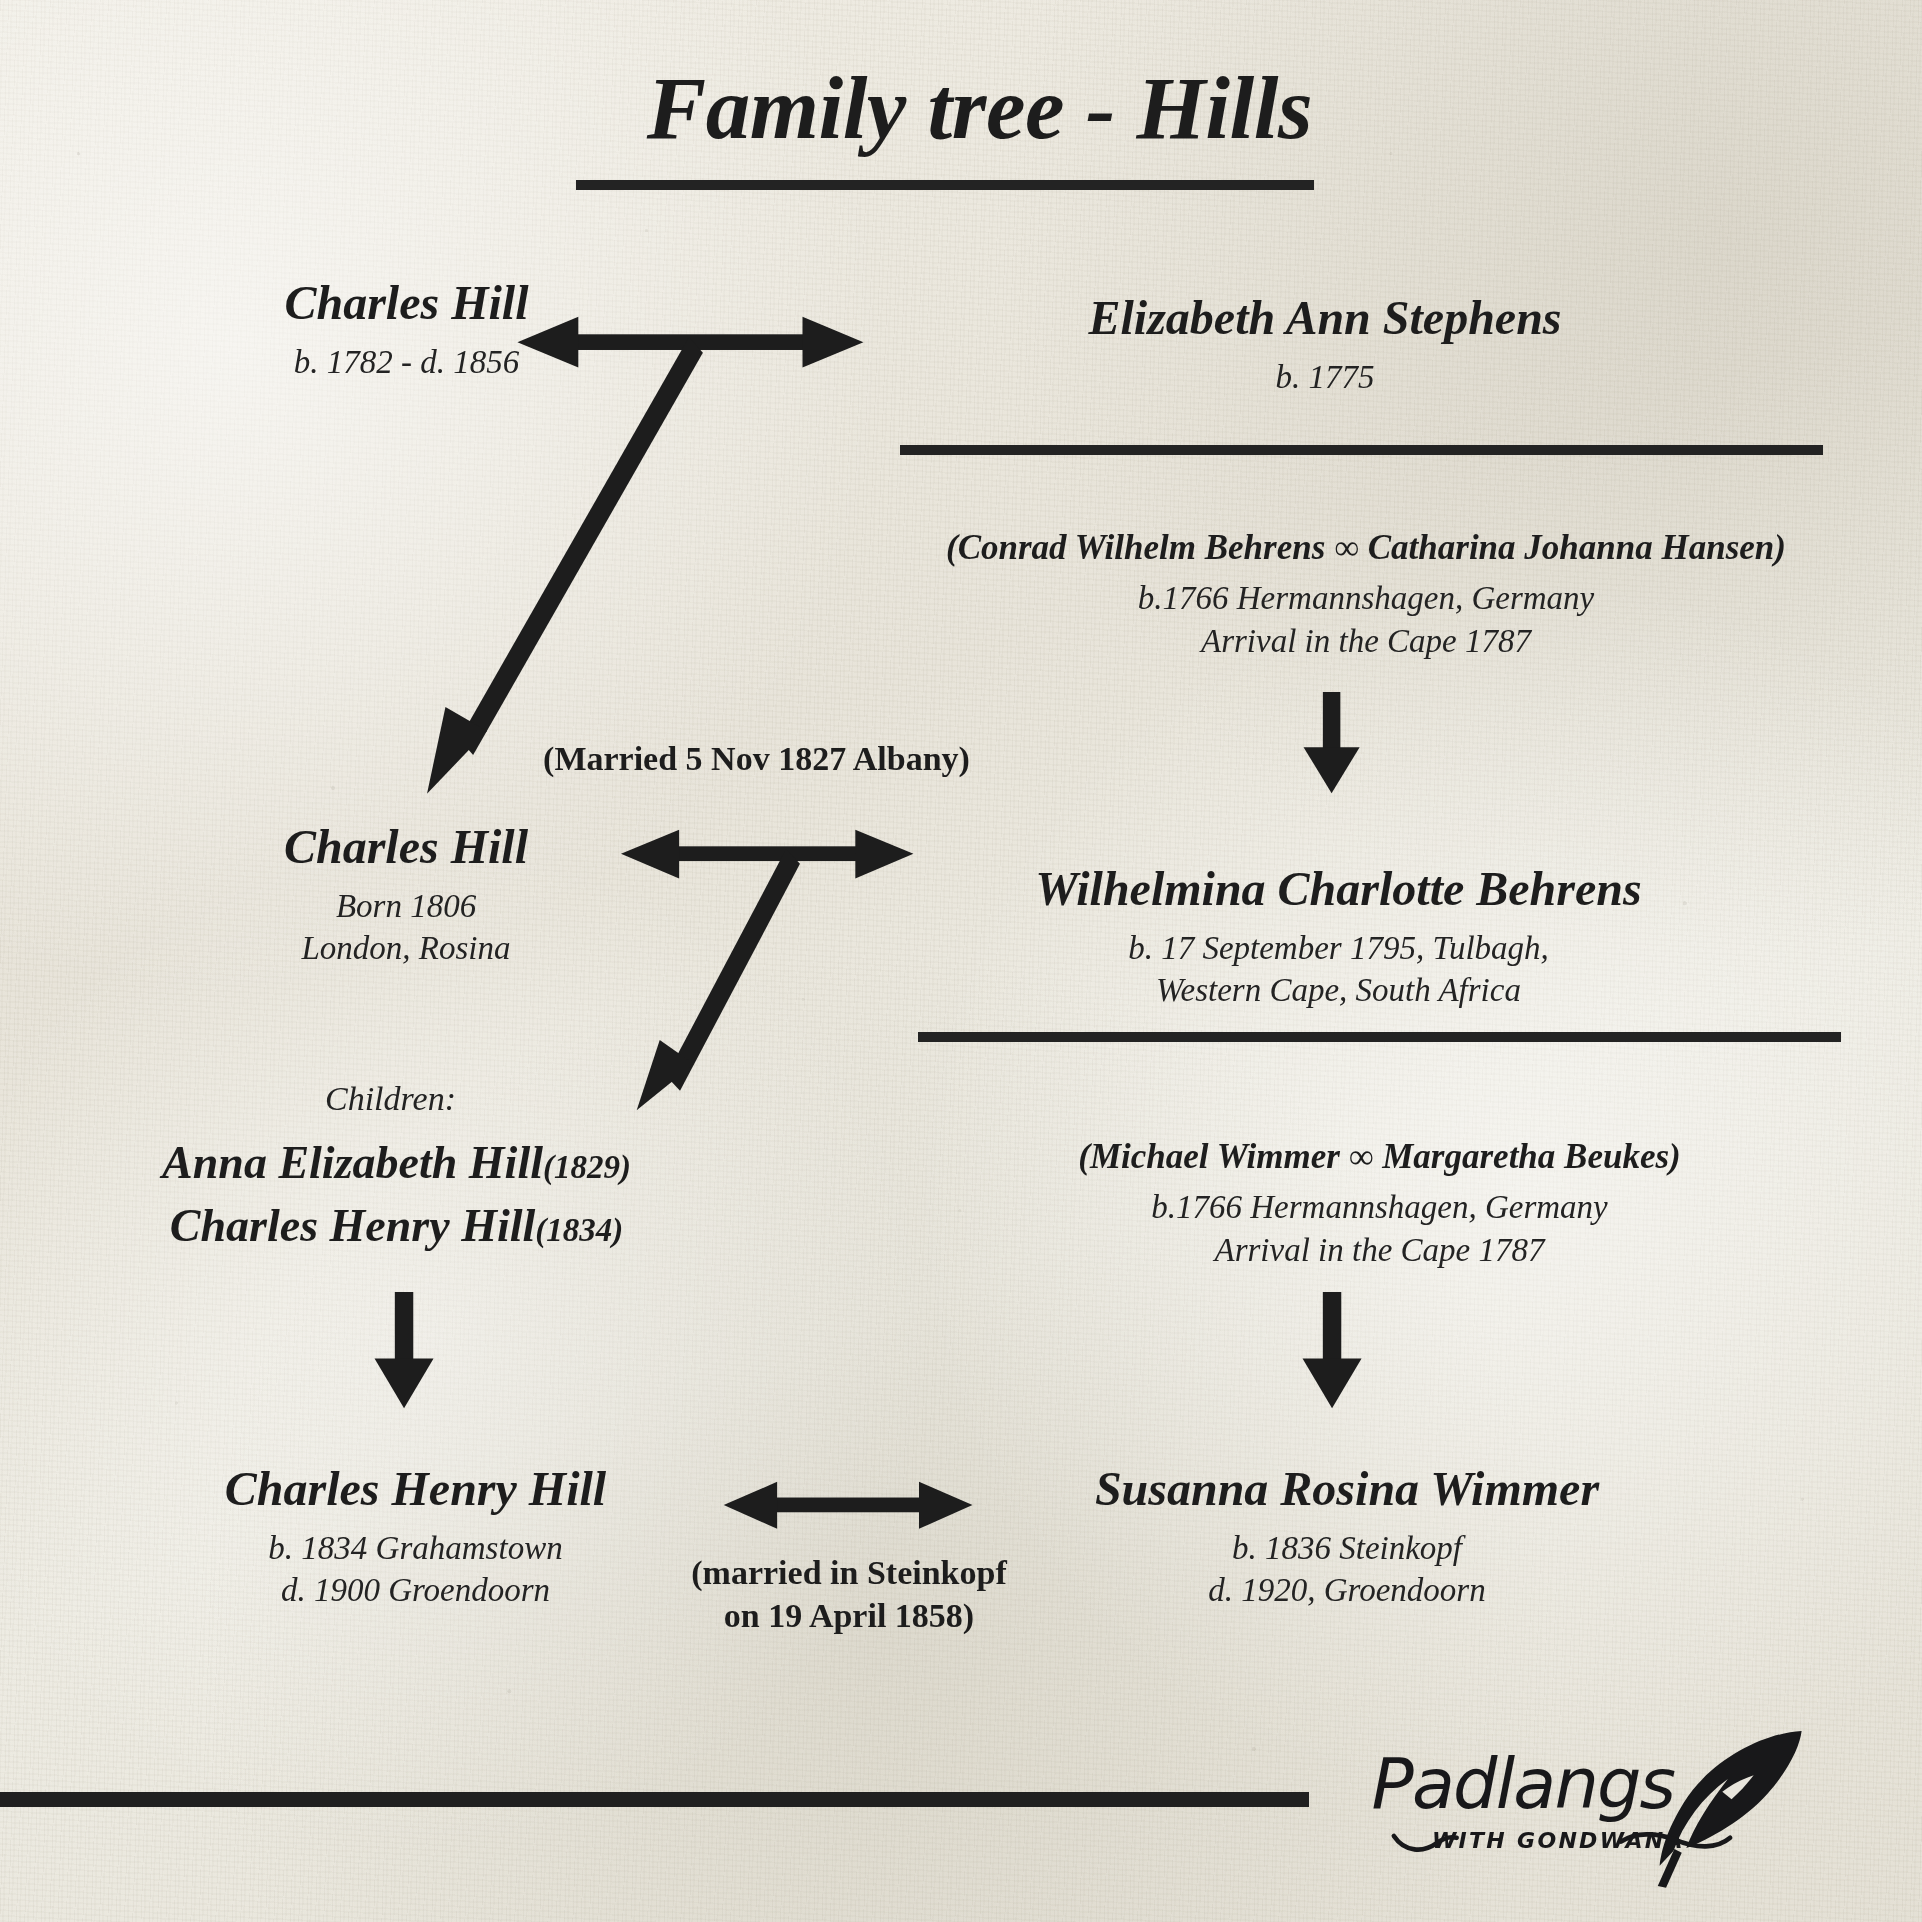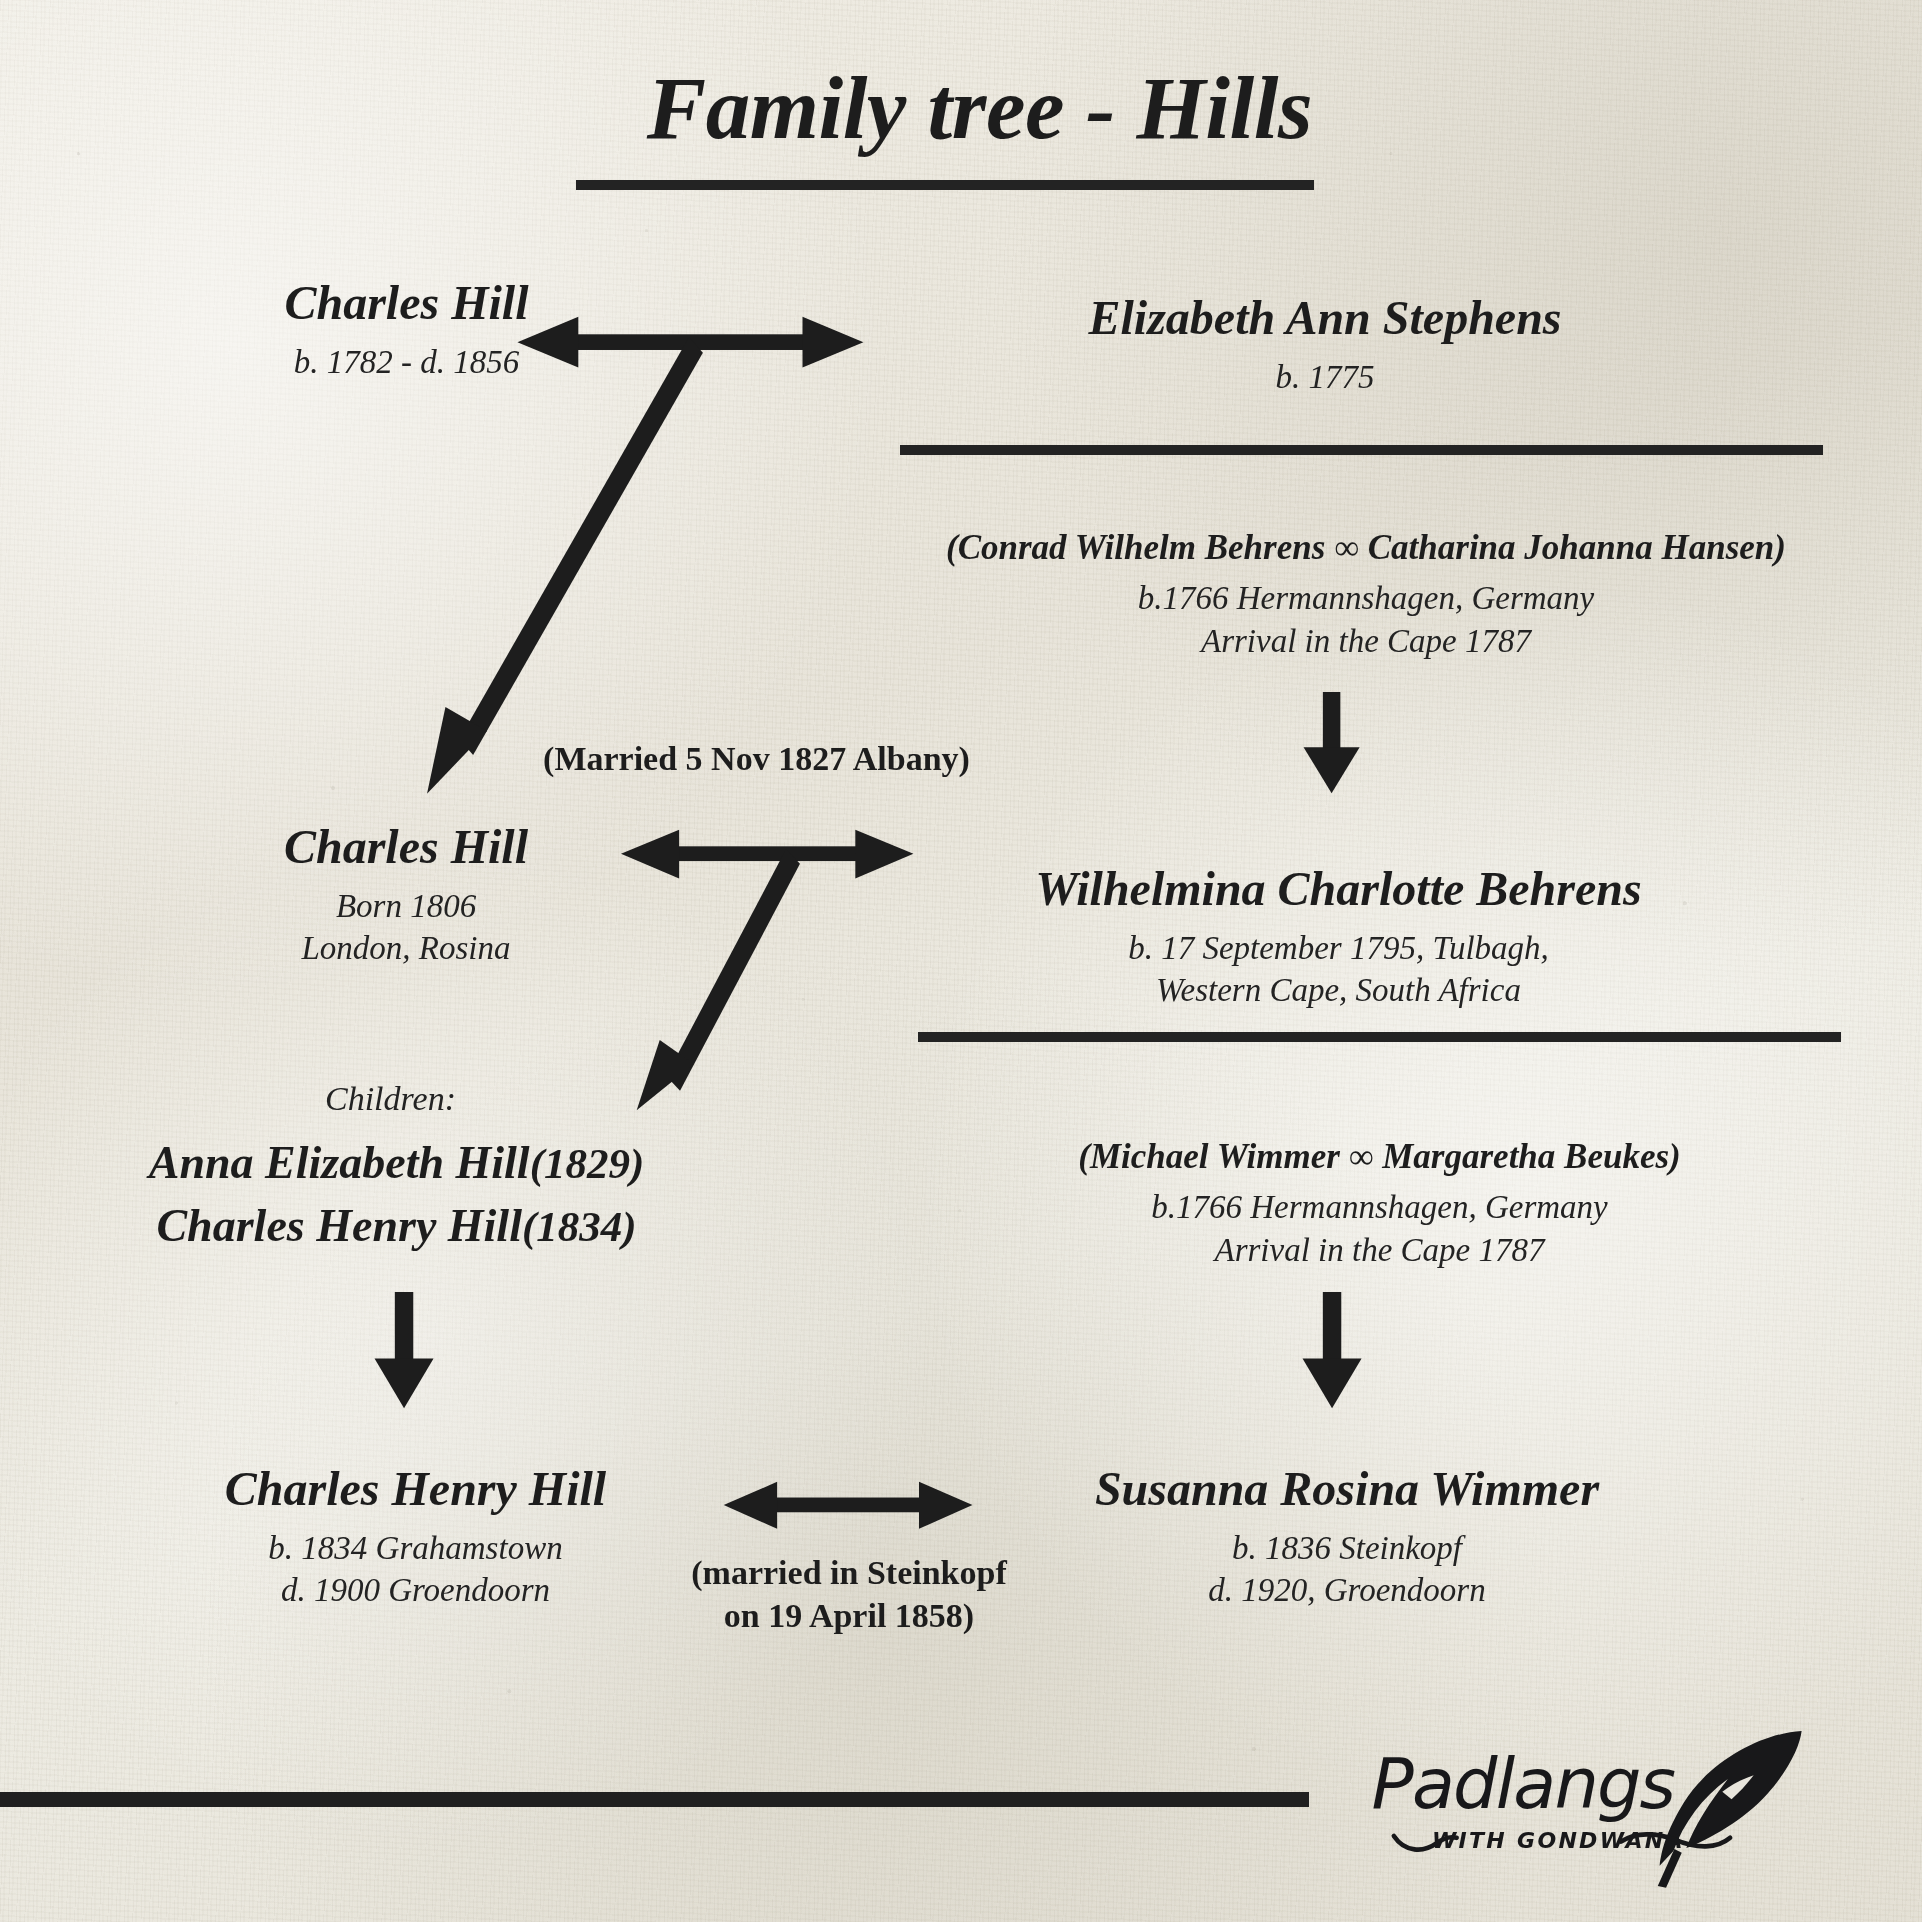--- a/index.html
+++ b/index.html
@@ -137,21 +137,21 @@
 
   .child-line {
     font-size: 46px;
     font-weight: bold;
     font-style: italic;
     white-space: nowrap;
     color: #1d1d1d;
     line-height: 1.12;
   }
   .child-line .yr {
-    font-size: 43px;
+    font-size: 33px;
     font-weight: bold;
     font-style: italic;
   }
 
   
   .rule { background: #232323; }
 
   
   #footer-rule {
     left: -9.2px; top: 1792px;

